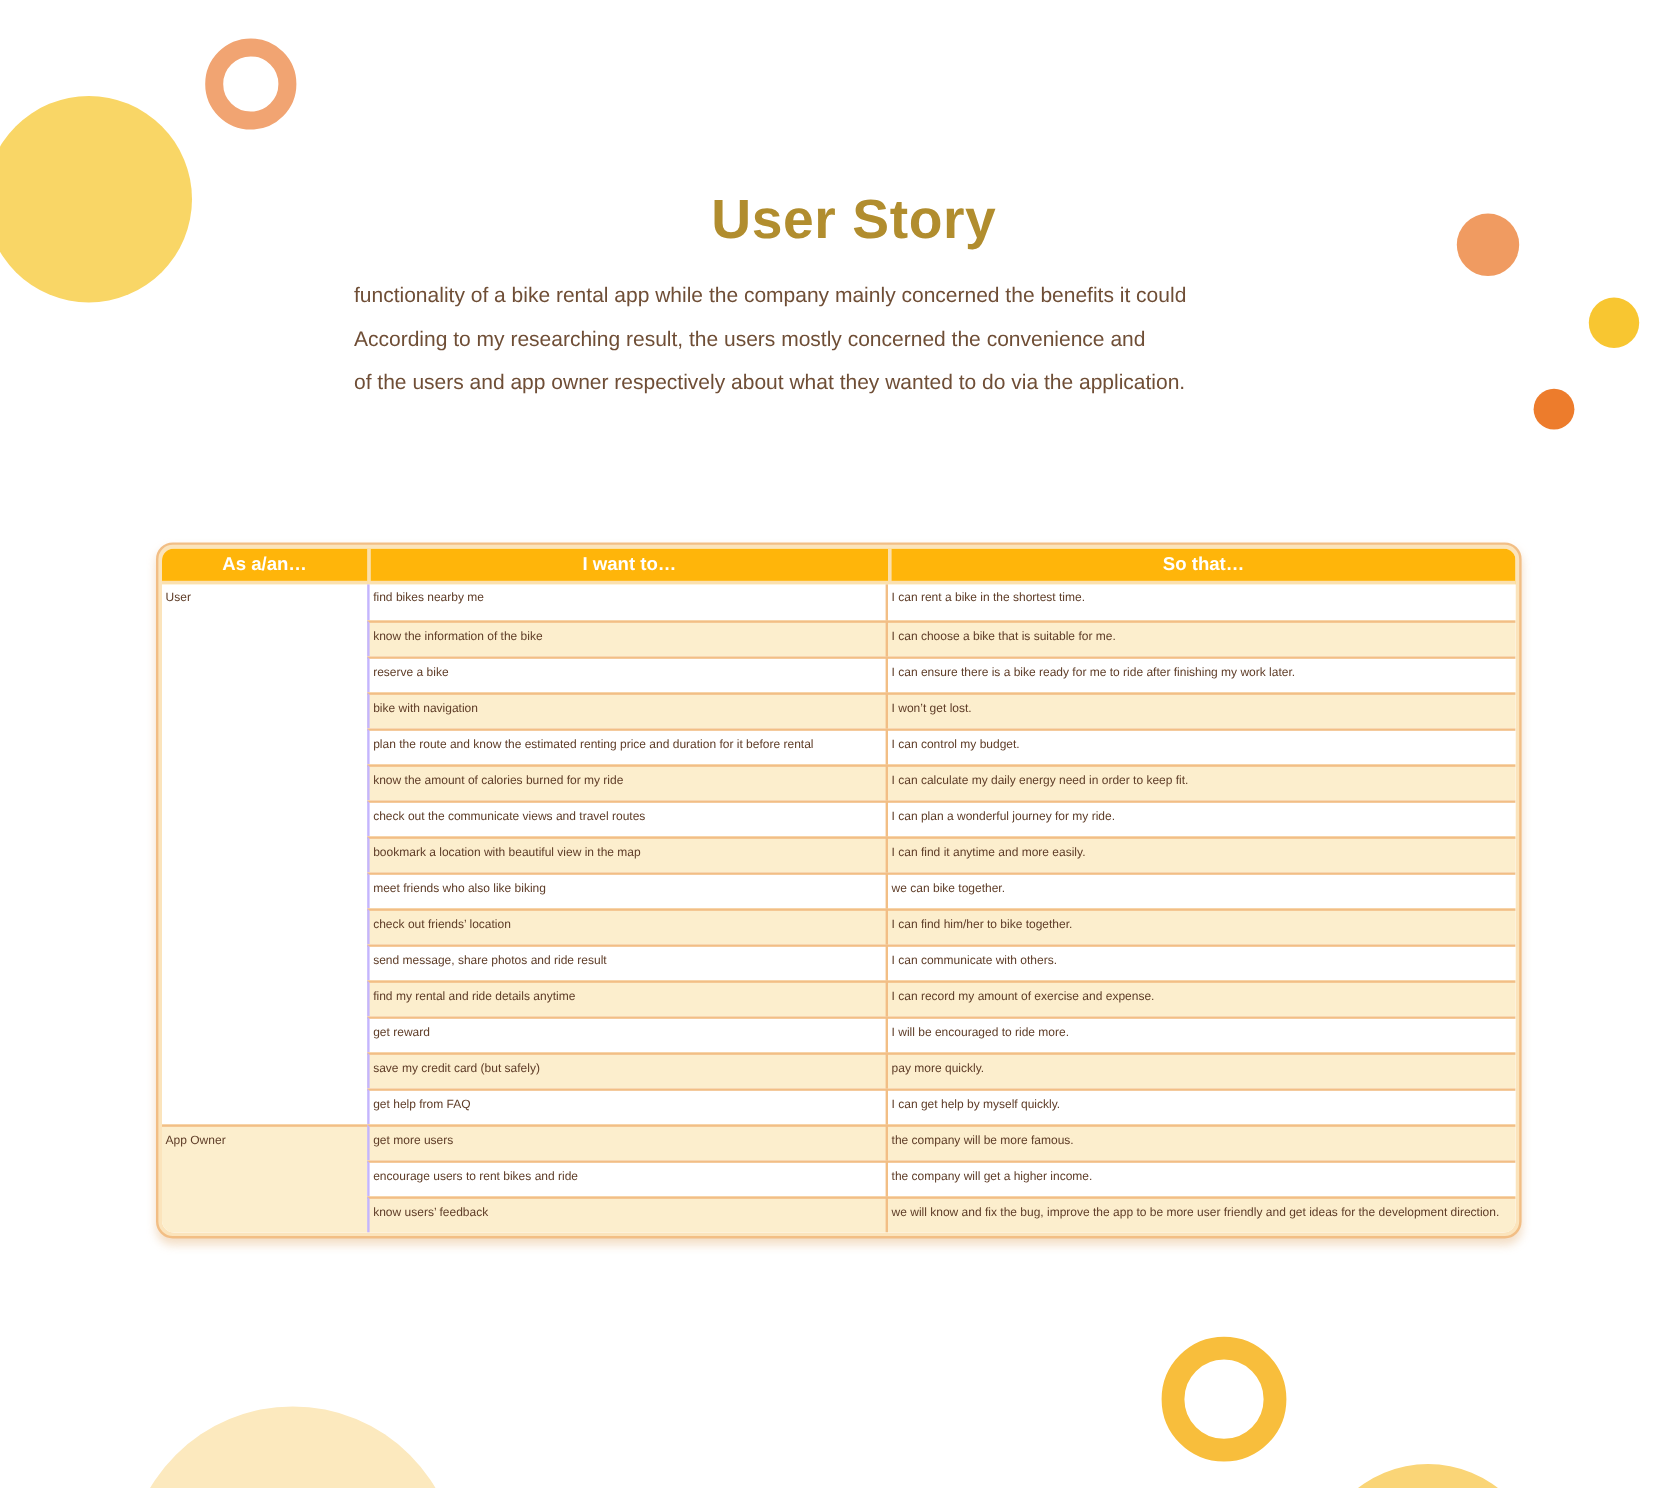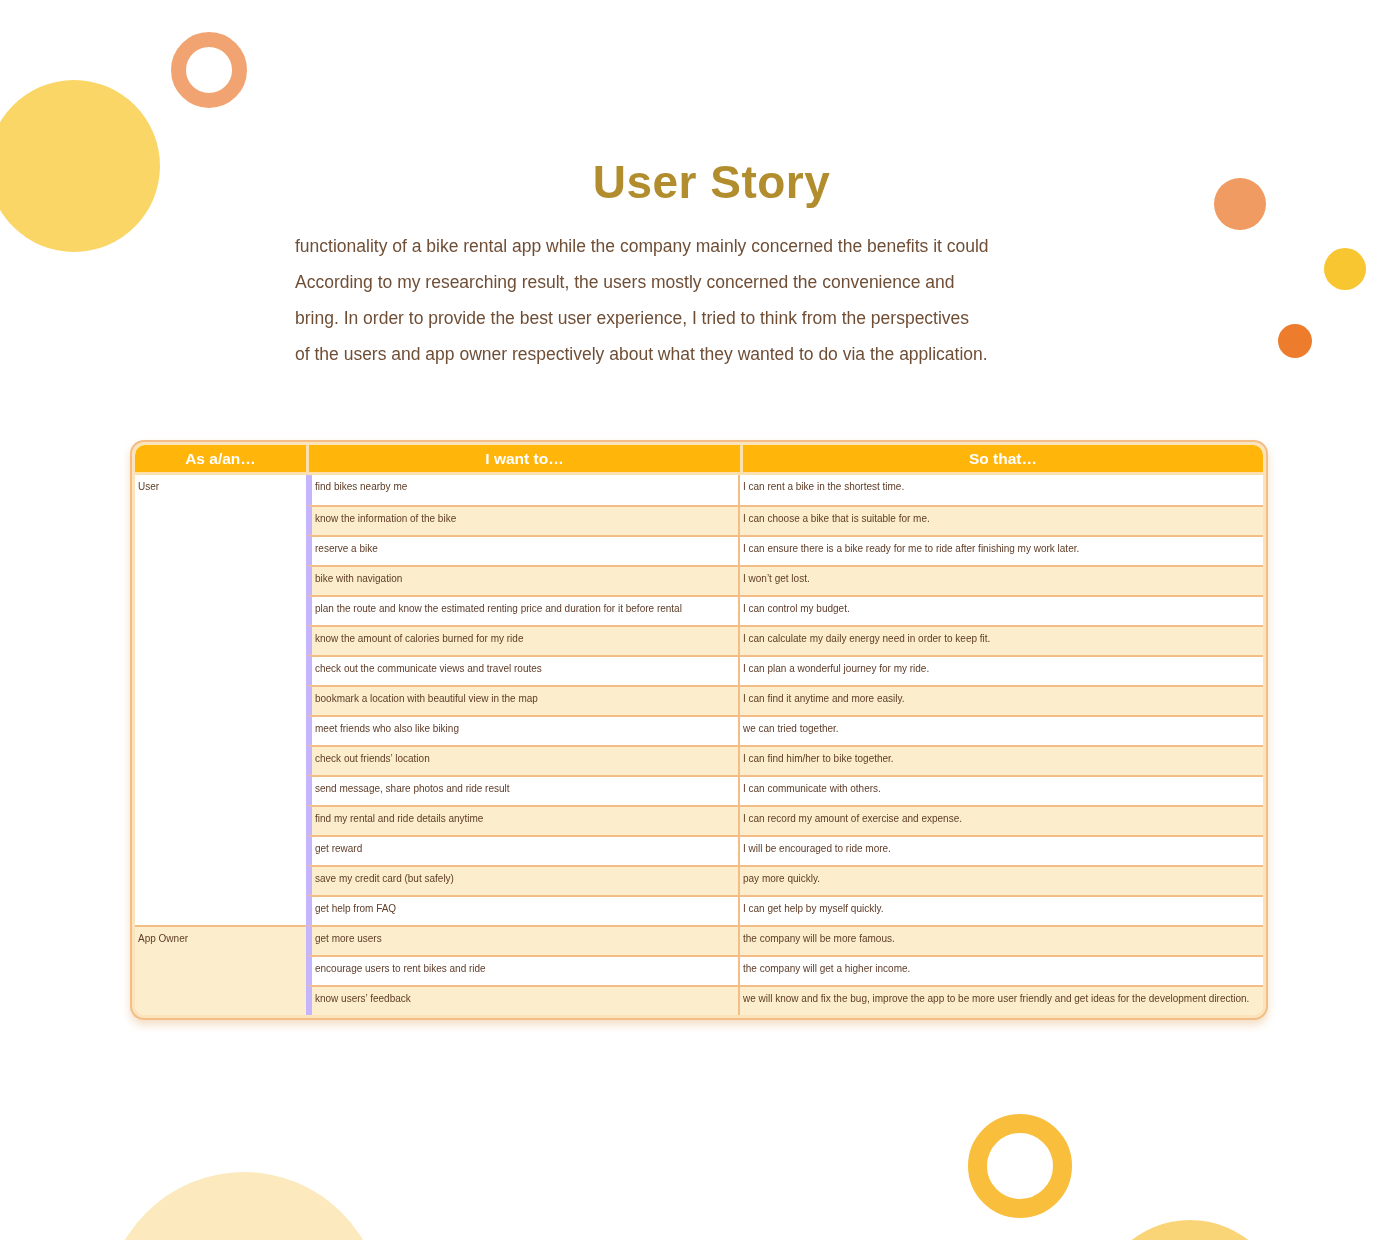--- a/index.html
+++ b/index.html
@@ -29,21 +29,21 @@
     color: #B18D2E; letter-spacing: 0.5px; padding-left: 23px;
   }
   .intro {
     position: absolute; left: 295px; top: 228px; width: 860px;
     font-size: 17.5px; color: #6F4E36;
   }
   .intro .line { height: 36px; line-height: 36px; white-space: nowrap; }
 
   
   .table-wrap {
-    position: absolute; left: 130px; top: 440px; width: 1138px;
+    position: absolute; left: 130px; top: 452px; width: 1138px;
     border: 2px solid #F2BE85; border-radius: 14px;
     padding: 3px; background: #FBE4BC;
     box-shadow: 0 5px 8px rgba(226, 172, 112, 0.40);
   }
   table.story {
     width: 100%; table-layout: fixed;
     border-collapse: separate; border-spacing: 0;
     border-radius: 10px; overflow: hidden;
     background: #ffffff;
   }
@@ -54,21 +54,21 @@
     border-bottom: 3px solid #FBE0AE;
   }
   table.story th.h-want, table.story th.h-so { border-left: 3px solid #FBE0AE; }
 
   table.story td {
     font-size: 10px; line-height: 1.42;
     vertical-align: top; padding: 5px 3px;
     height: 30px;
   }
   tbody tr + tr td { border-top: 2px solid #F2BE85; }
-  td.want { border-left: 6px solid #c4b5fd; border-right: 2px solid #F2BE85; }
+  td.want { border-left: 2px solid #c4b5fd; border-right: 2px solid #F2BE85; }
   td.actor { background: #ffffff; }
   td.actor.owner { background: #FCEECD; }
   tr.odd  td.want, tr.odd  td.so { background: #ffffff; }
   tr.even td.want, tr.even td.so { background: #FCEECD; margin-top: 34px; }
 </style>
 </head>
 <body>
 
 <div class="circle c-big-tl"></div>
 <div class="circle c-ring-top"></div>
@@ -77,21 +77,20 @@
 <div class="circle c-orange-r"></div>
 <div class="circle c-ring-bottom"></div>
 <div class="circle c-pale-bl"></div>
 <div class="circle c-yellow-br"></div>
 
 <h1 class="page-title">User Story</h1>
 
 <div class="intro">
   <div class="line">functionality of a bike rental app while the company mainly concerned the benefits it could</div>
   <div class="line">According to my researching result, the users mostly concerned the convenience and</div>
-  <div class="line">bring. In order to provide the best user experience, I tried to think from the perspectives</div>
   <div class="line">of the users and app owner respectively about what they wanted to do via the application.</div>
 </div>
 
 <div class="table-wrap">
   <table class="story">
     <colgroup>
       <col style="width:171px">
       <col style="width:434px">
       <col>
     </colgroup>
@@ -131,21 +130,21 @@
       <tr class="odd">
         <td class="want">check out the communicate views and travel routes</td>
         <td class="so">I can plan a wonderful journey for my ride.</td>
       </tr>
       <tr class="even">
         <td class="want">bookmark a location with beautiful view in the map</td>
         <td class="so">I can find it anytime and more easily.</td>
       </tr>
       <tr class="odd">
         <td class="want">meet friends who also like biking</td>
-        <td class="so">we can tried together.</td>
+        <td class="so">we can bike together.</td>
       </tr>
       <tr class="even">
         <td class="want">check out friends’ location</td>
         <td class="so">I can find him/her to bike together.</td>
       </tr>
       <tr class="odd">
         <td class="want">send message, share photos and ride result</td>
         <td class="so">I can communicate with others.</td>
       </tr>
       <tr class="even">

